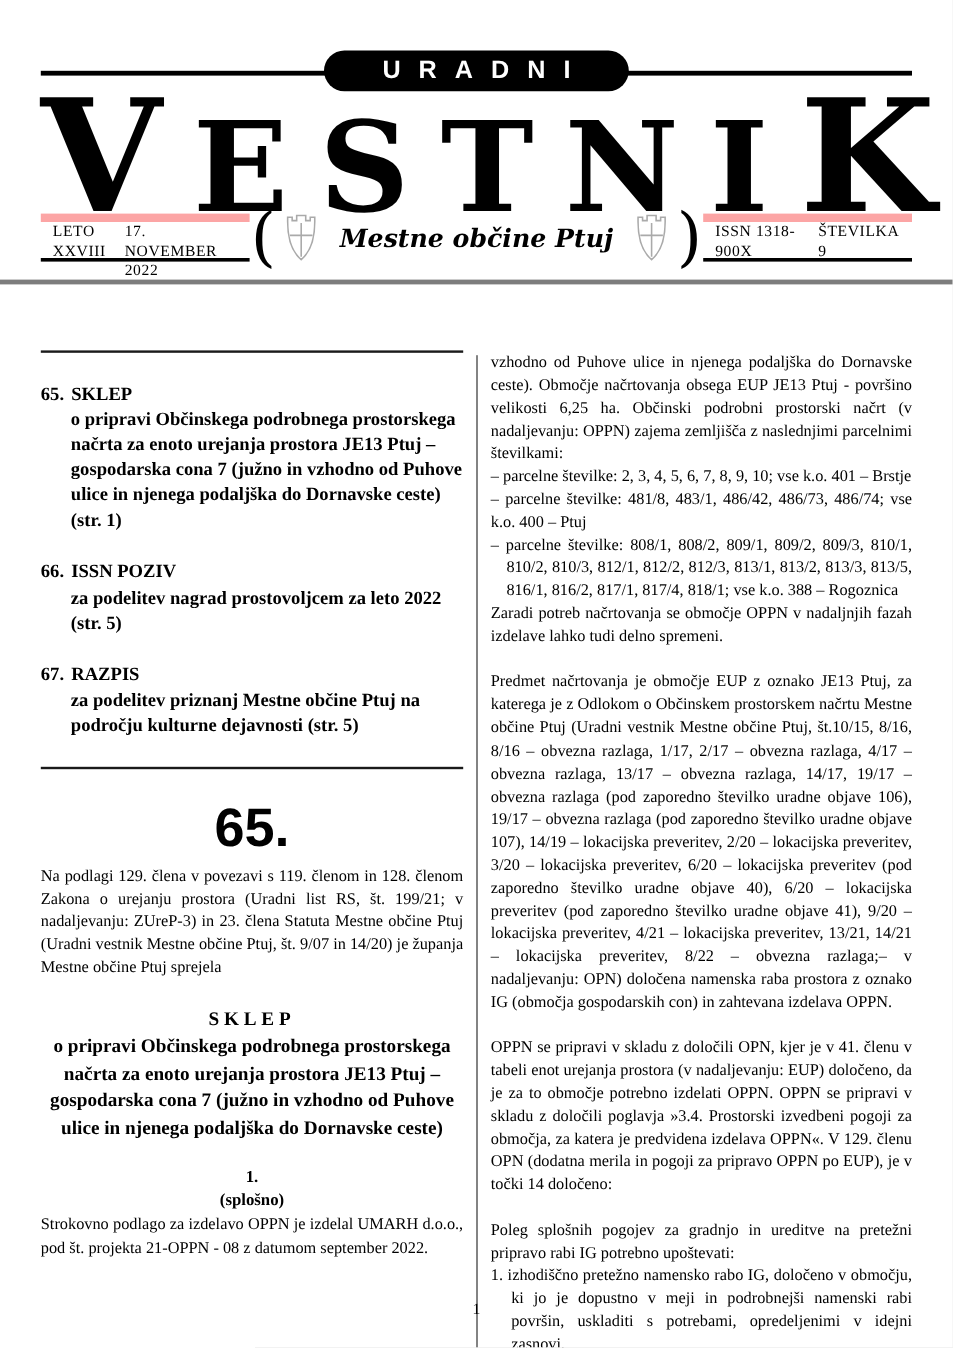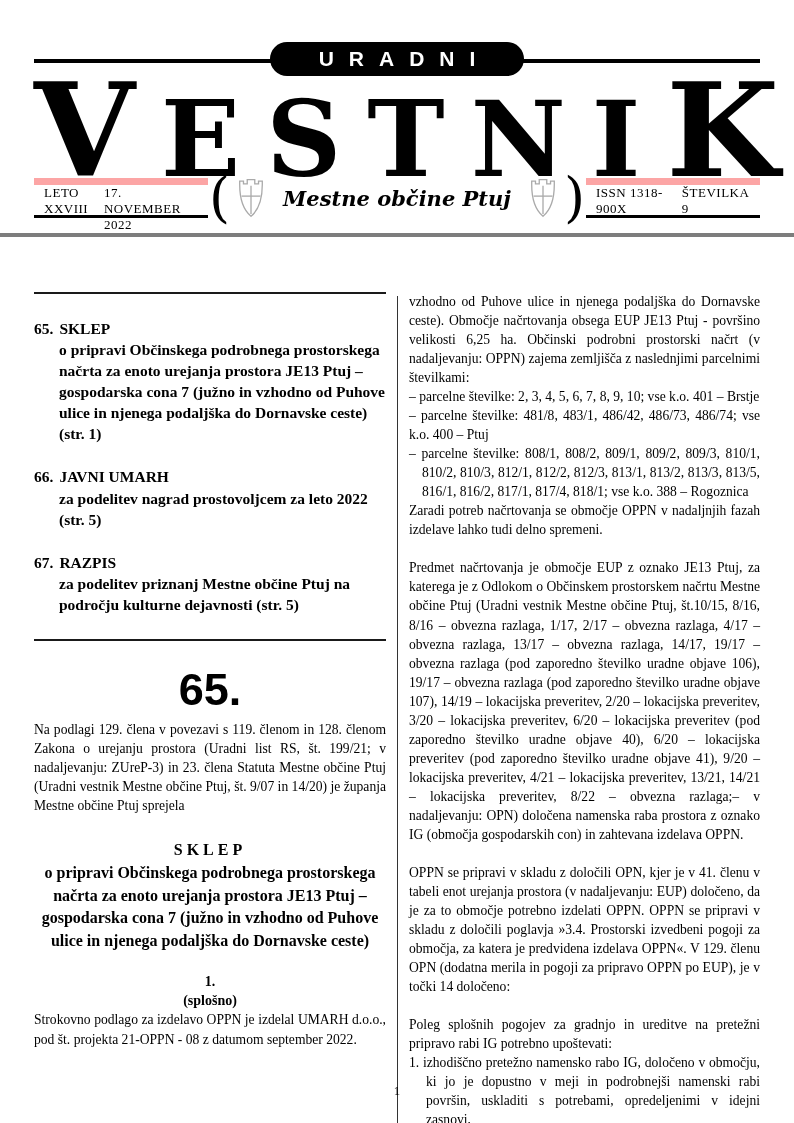--- a/index.html
+++ b/index.html
@@ -132,21 +132,21 @@
 
       <div>
         <div class="toc-item">
           <div>
             <span class="toc-num">65.</span><span>SKLEP</span>
           </div>
           <div class="toc-desc">o pripravi Občinskega podrobnega prostorskega načrta za enoto urejanja prostora JE13 Ptuj – gospodarska cona 7 (južno in vzhodno od Puhove ulice in njenega podaljška do Dornavske ceste) (str. 1)</div>
         </div>
         <div class="toc-item">
           <div>
-            <span class="toc-num">66.</span><span>JAVNI UMARH</span>
+            <span class="toc-num">66.</span><span>ISSN POZIV</span>
           </div>
           <div class="toc-desc">za podelitev nagrad prostovoljcem za leto 2022 (str. 5)</div>
         </div>
         <div class="toc-item">
           <div>
             <span class="toc-num">67.</span><span>RAZPIS</span>
           </div>
           <div class="toc-desc">za podelitev priznanj Mestne občine Ptuj na področju kulturne dejavnosti (str. 5)</div>
         </div>
       </div>

